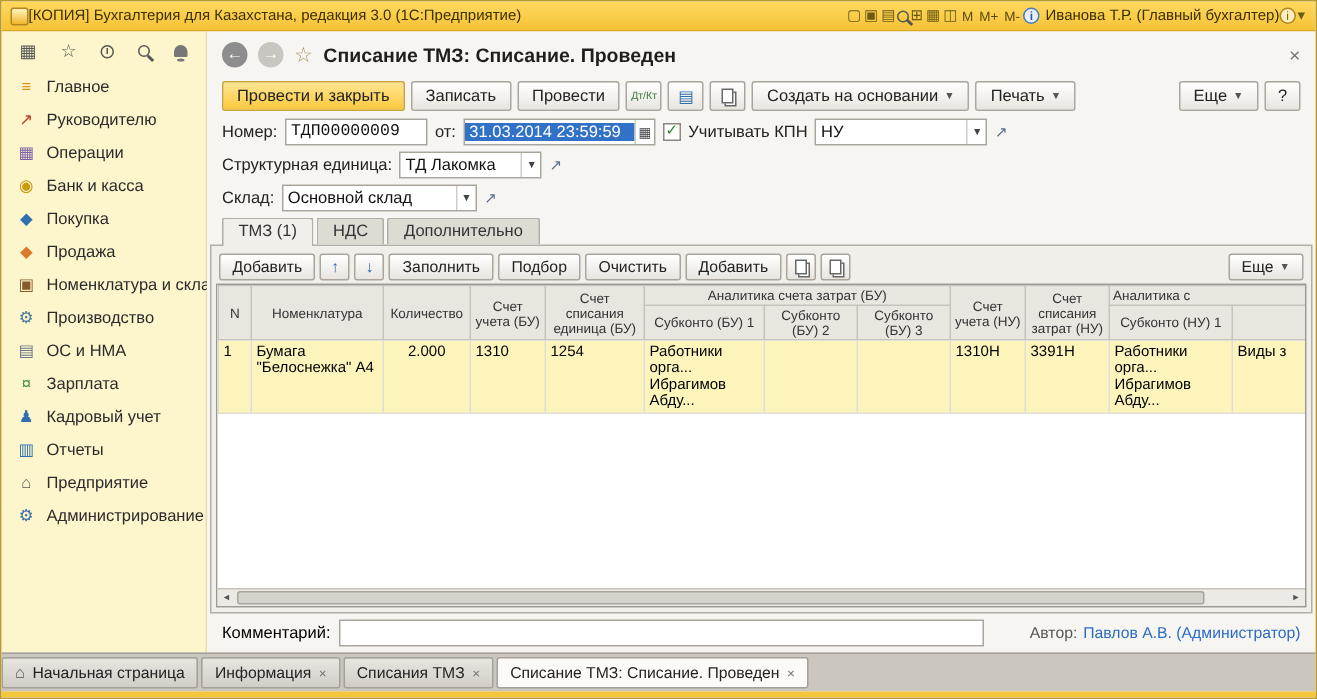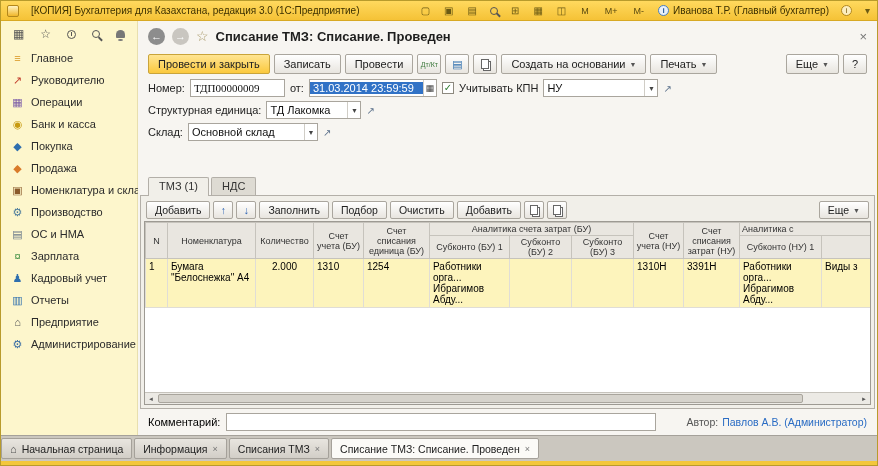--- a/index.html
+++ b/index.html
@@ -3,21 +3,21 @@
 <meta charset="utf-8">
 <style>
   * { box-sizing: border-box; }
   body { margin: 0; font-family: "Liberation Sans", sans-serif; background: #888; }
   .window { width: 878px; height: 466px; border: 1px solid #b89b2c; background: #f6f4f0;
             display: flex; flex-direction: column; overflow: hidden; position: relative; }
 
   
   .titlebar { height: 20px; flex: none; background: linear-gradient(#ffd95e, #f5c236);
               border-bottom: 1px solid #d8a924; display: flex; align-items: center;
-              padding: 0 6px; gap: 12px; font-size: 10px; color: #3c3000; }
+              padding: 0 6px; gap: 0; font-size: 10px; color: #3c3000; }
   .app-badge { width: 12px; height: 12px; background: linear-gradient(#fff3c0,#f0b62a);
                border: 1px solid #b3871b; border-radius: 2px; flex: none; }
   .tb-title { white-space: nowrap; overflow: hidden; }
   .sp { flex: 1; }
   .tb-ico { font-size: 10px; color: #6b5a14; line-height: 1; padding: 0 1px; }
   .mem-btn { font-size: 9px; color: #5a4a10; padding: 0 2px; }
   .tb-user { display: flex; align-items: center; gap: 4px; white-space: nowrap; }
   .css-circle-i { width: 11px; height: 11px; border-radius: 50%; background: #e8f0fa;
                   border: 1px solid #4a7ebb; color: #2a5a9a; font-size: 8px; font-weight: bold;
                   text-align: center; line-height: 10px; }
@@ -69,38 +69,38 @@
   .blue-glyph { color: #2f6fae; font-size: 11px; }
   .css-sheets { width: 8px; height: 10px; border: 1px solid #666; background: #fff;
                 box-shadow: 2px 2px 0 -1px #fff, 2px 2px 0 0 #666; }
   .ml-auto { margin-left: auto; }
 
   
   .field-row { height: 22px; flex: none; display: flex; align-items: center; gap: 5px;
                padding: 0 10px; font-size: 11px; color: #222; }
   .lbl { white-space: nowrap; }
   input.inp { height: 18px; border: 1px solid #a9a59d; background: #fff; font-size: 11px;
-              padding: 0 3px; font-family: Liberation Serif, serif; color: #111; }
+              padding: 0 3px; font-family: Liberation Mono, monospace; color: #111; }
   .ref-field { height: 18px; border: 1px solid #a9a59d; background: #fff; display: flex;
                align-items: center; font-size: 11px; color: #111; }
   .ref-text { flex: 1; padding: 0 3px; white-space: nowrap; overflow: hidden; }
   .ref-text.sel { background: #3172c6; color: #fff; }
   .dd { width: 13px; height: 16px; flex: none; border-left: 1px solid #d0cdc6; color: #444;
         font-size: 7px; display: flex; align-items: center; justify-content: center; }
   .cal { font-size: 9px; }
   .ext-ico { color: #5a6f8a; font-size: 10px; }
   .cb { width: 12px; height: 12px; flex: none; border: 1px solid #8d897f; background: #fff;
         display: flex; align-items: center; justify-content: center; }
   .cb-mark { color: #2c7a2c; font-size: 10px; line-height: 1; }
 
   
   .tabs-row { flex: none; display: flex; align-items: flex-end; gap: 2px; padding: 2px 10px 0; }
   .tab { height: 18px; line-height: 17px; padding: 0 10px; font-size: 11px; color: #333;
          border: 1px solid #b3afa8; border-bottom: none; border-radius: 2px 2px 0 0;
-         background: #dedbd3; position: relative; cursor: pointer; margin-top: 32px; }
+         background: #dedbd3; position: relative; cursor: pointer; }
   .tab.active { background: #f1efe9; height: 19px; margin-bottom: -1px; z-index: 2; }
 
   .tab-content { flex: 1; min-height: 0; margin: 0 2px; border: 1px solid #b3afa8;
                  background: #f1efe9; padding: 3px; display: flex; flex-direction: column; }
   .grid-toolbar { height: 22px; flex: none; display: flex; align-items: center; gap: 3px; padding: 1px 2px; }
   .gt-btn { height: 18px; padding: 0 8px; font-size: 10.5px; }
   .arrow-btn { width: 20px; padding: 0; justify-content: center; color: #2e64b5; font-weight: bold; }
 
   
   .grid-frame { flex: 1; min-height: 0; border: 1px solid #9d9a93; background: #fff;
@@ -308,20 +308,21 @@
         <span class="ref-field" style="width:130px">
           <span class="ref-text">Основной склад</span>
           <span class="dd">▼</span>
         </span>
         <span class="ext-ico">↗</span>
       </div>
 
       <div class="tabs-row">
         <span class="tab active">ТМЗ (1)</span>
         <span class="tab">НДС</span>
+        <span class="tab">Дополнительно</span>
       </div>
 
       <div class="tab-content">
         <div class="grid-toolbar">
           <span class="btn gt-btn">Добавить</span>
           <span class="btn gt-btn arrow-btn">
               <span>↑</span>
             </span>
           <span class="btn gt-btn arrow-btn">
               <span>↓</span>

